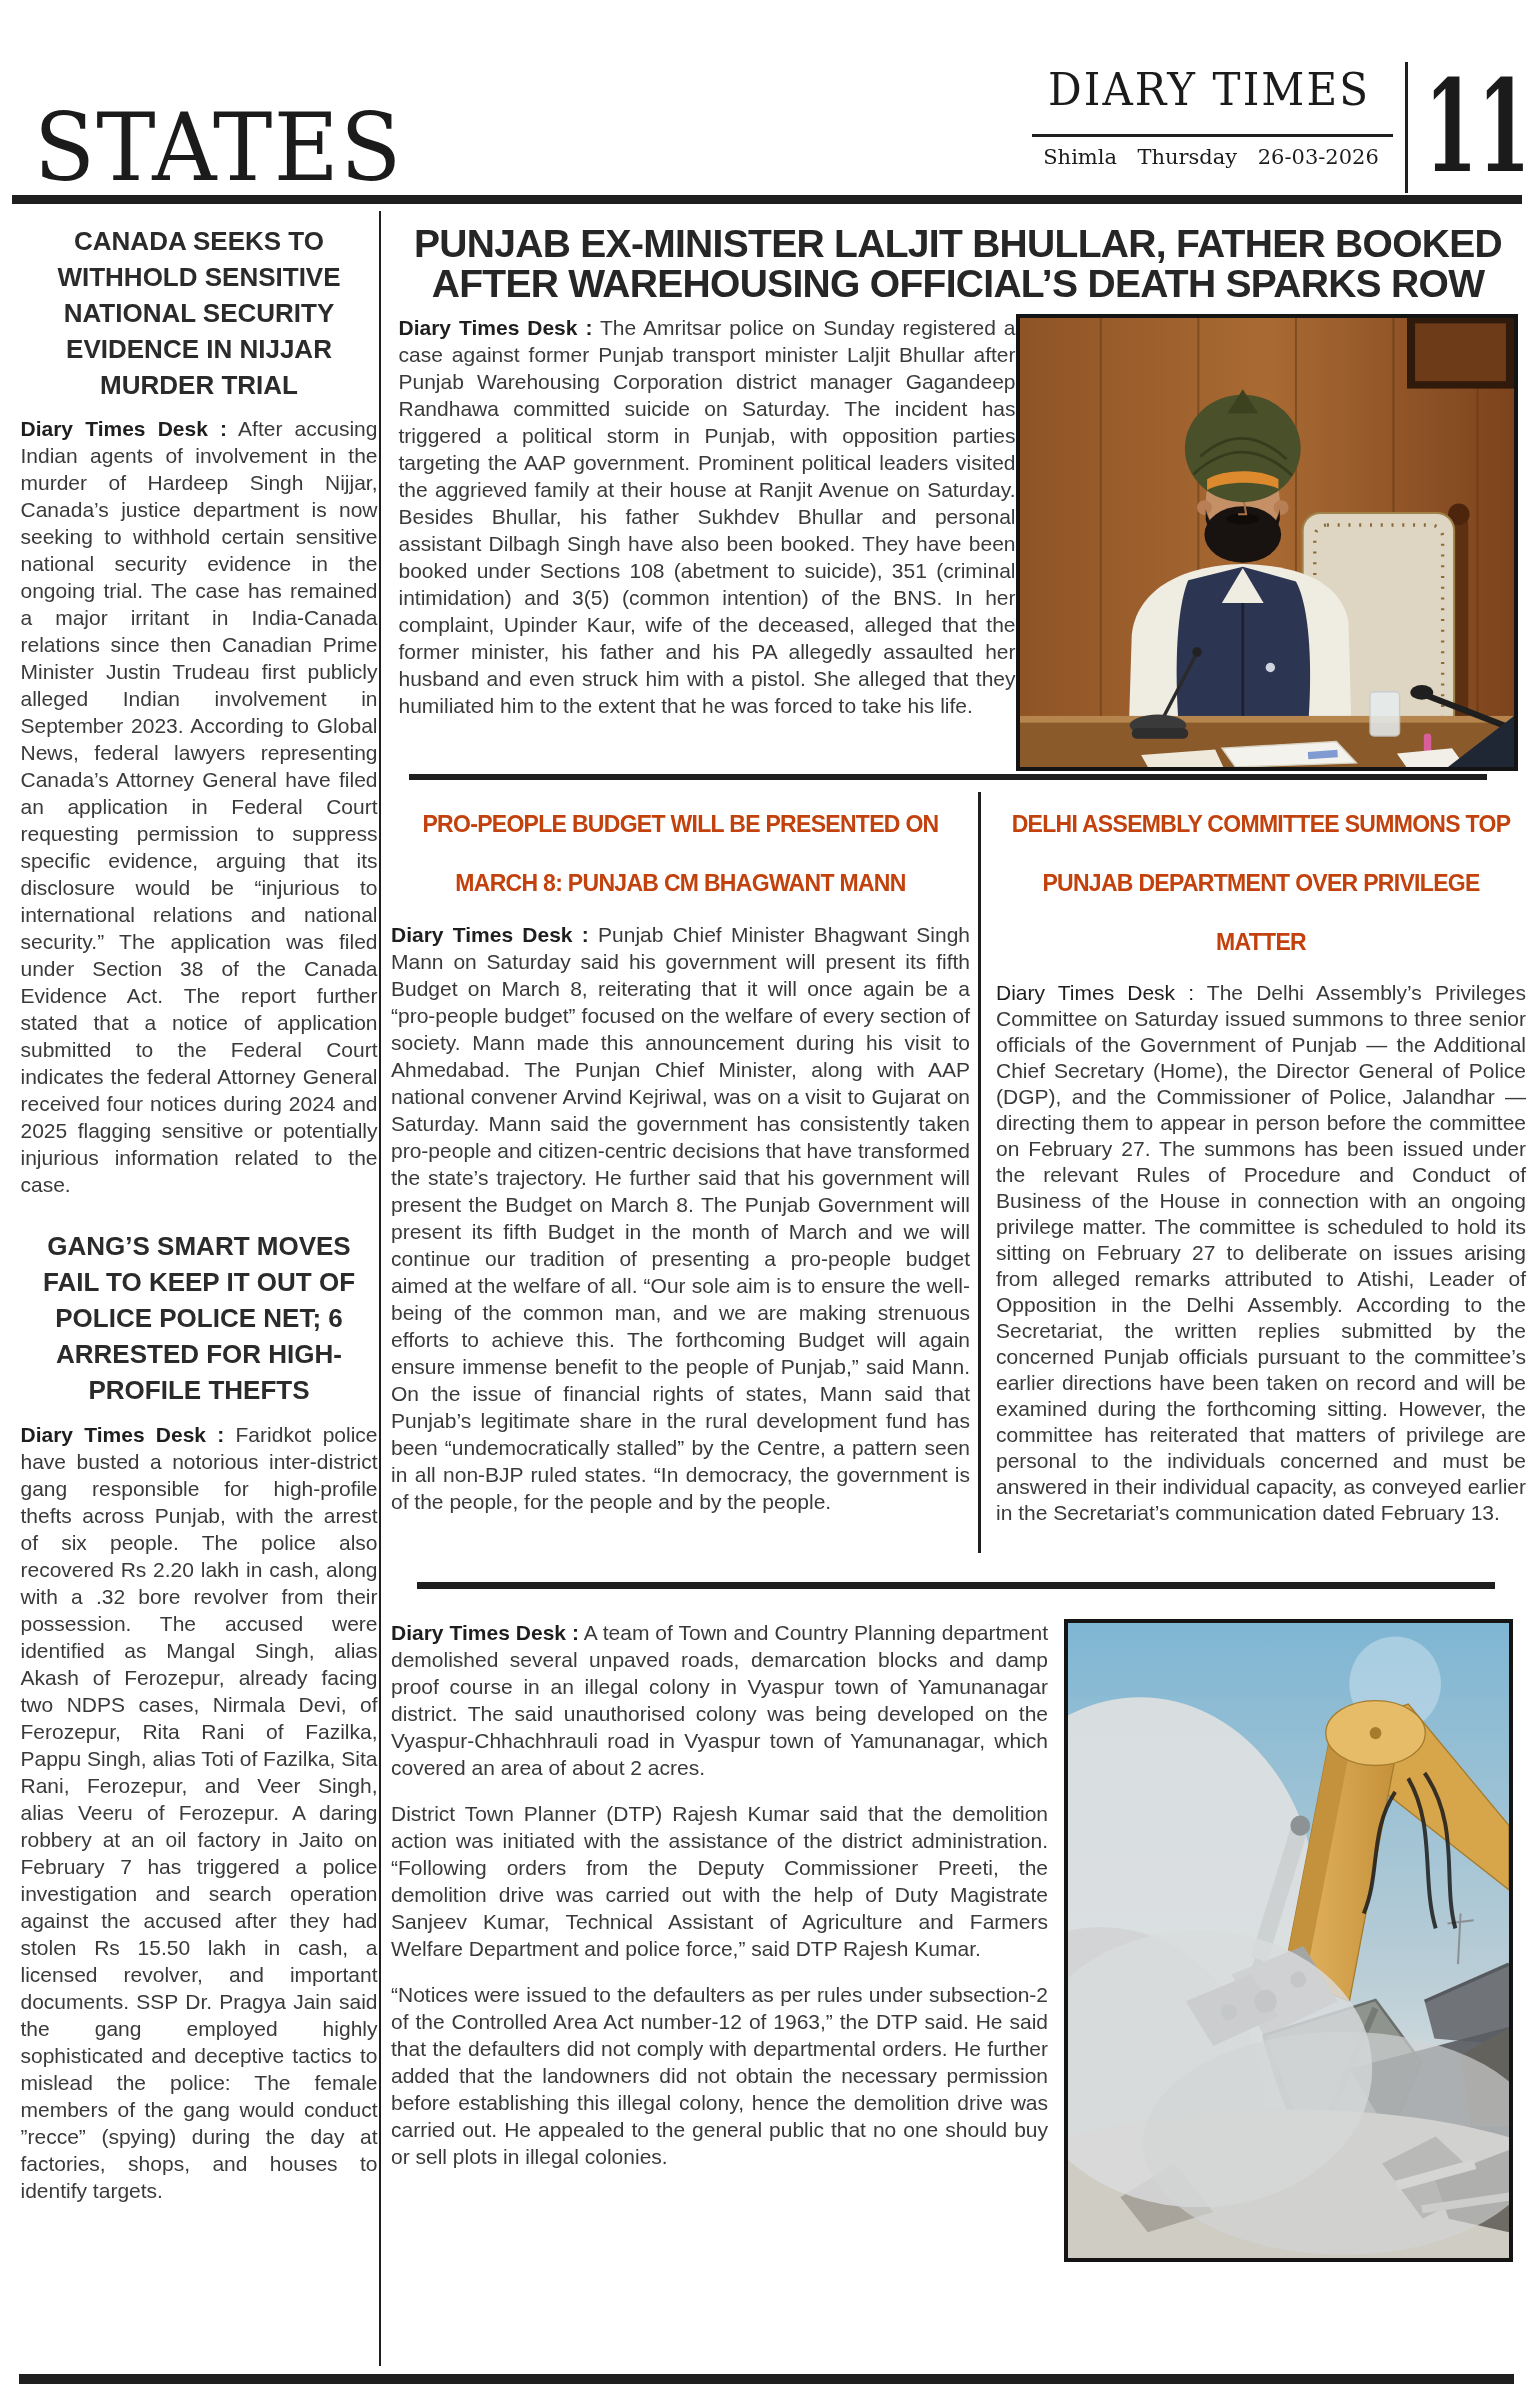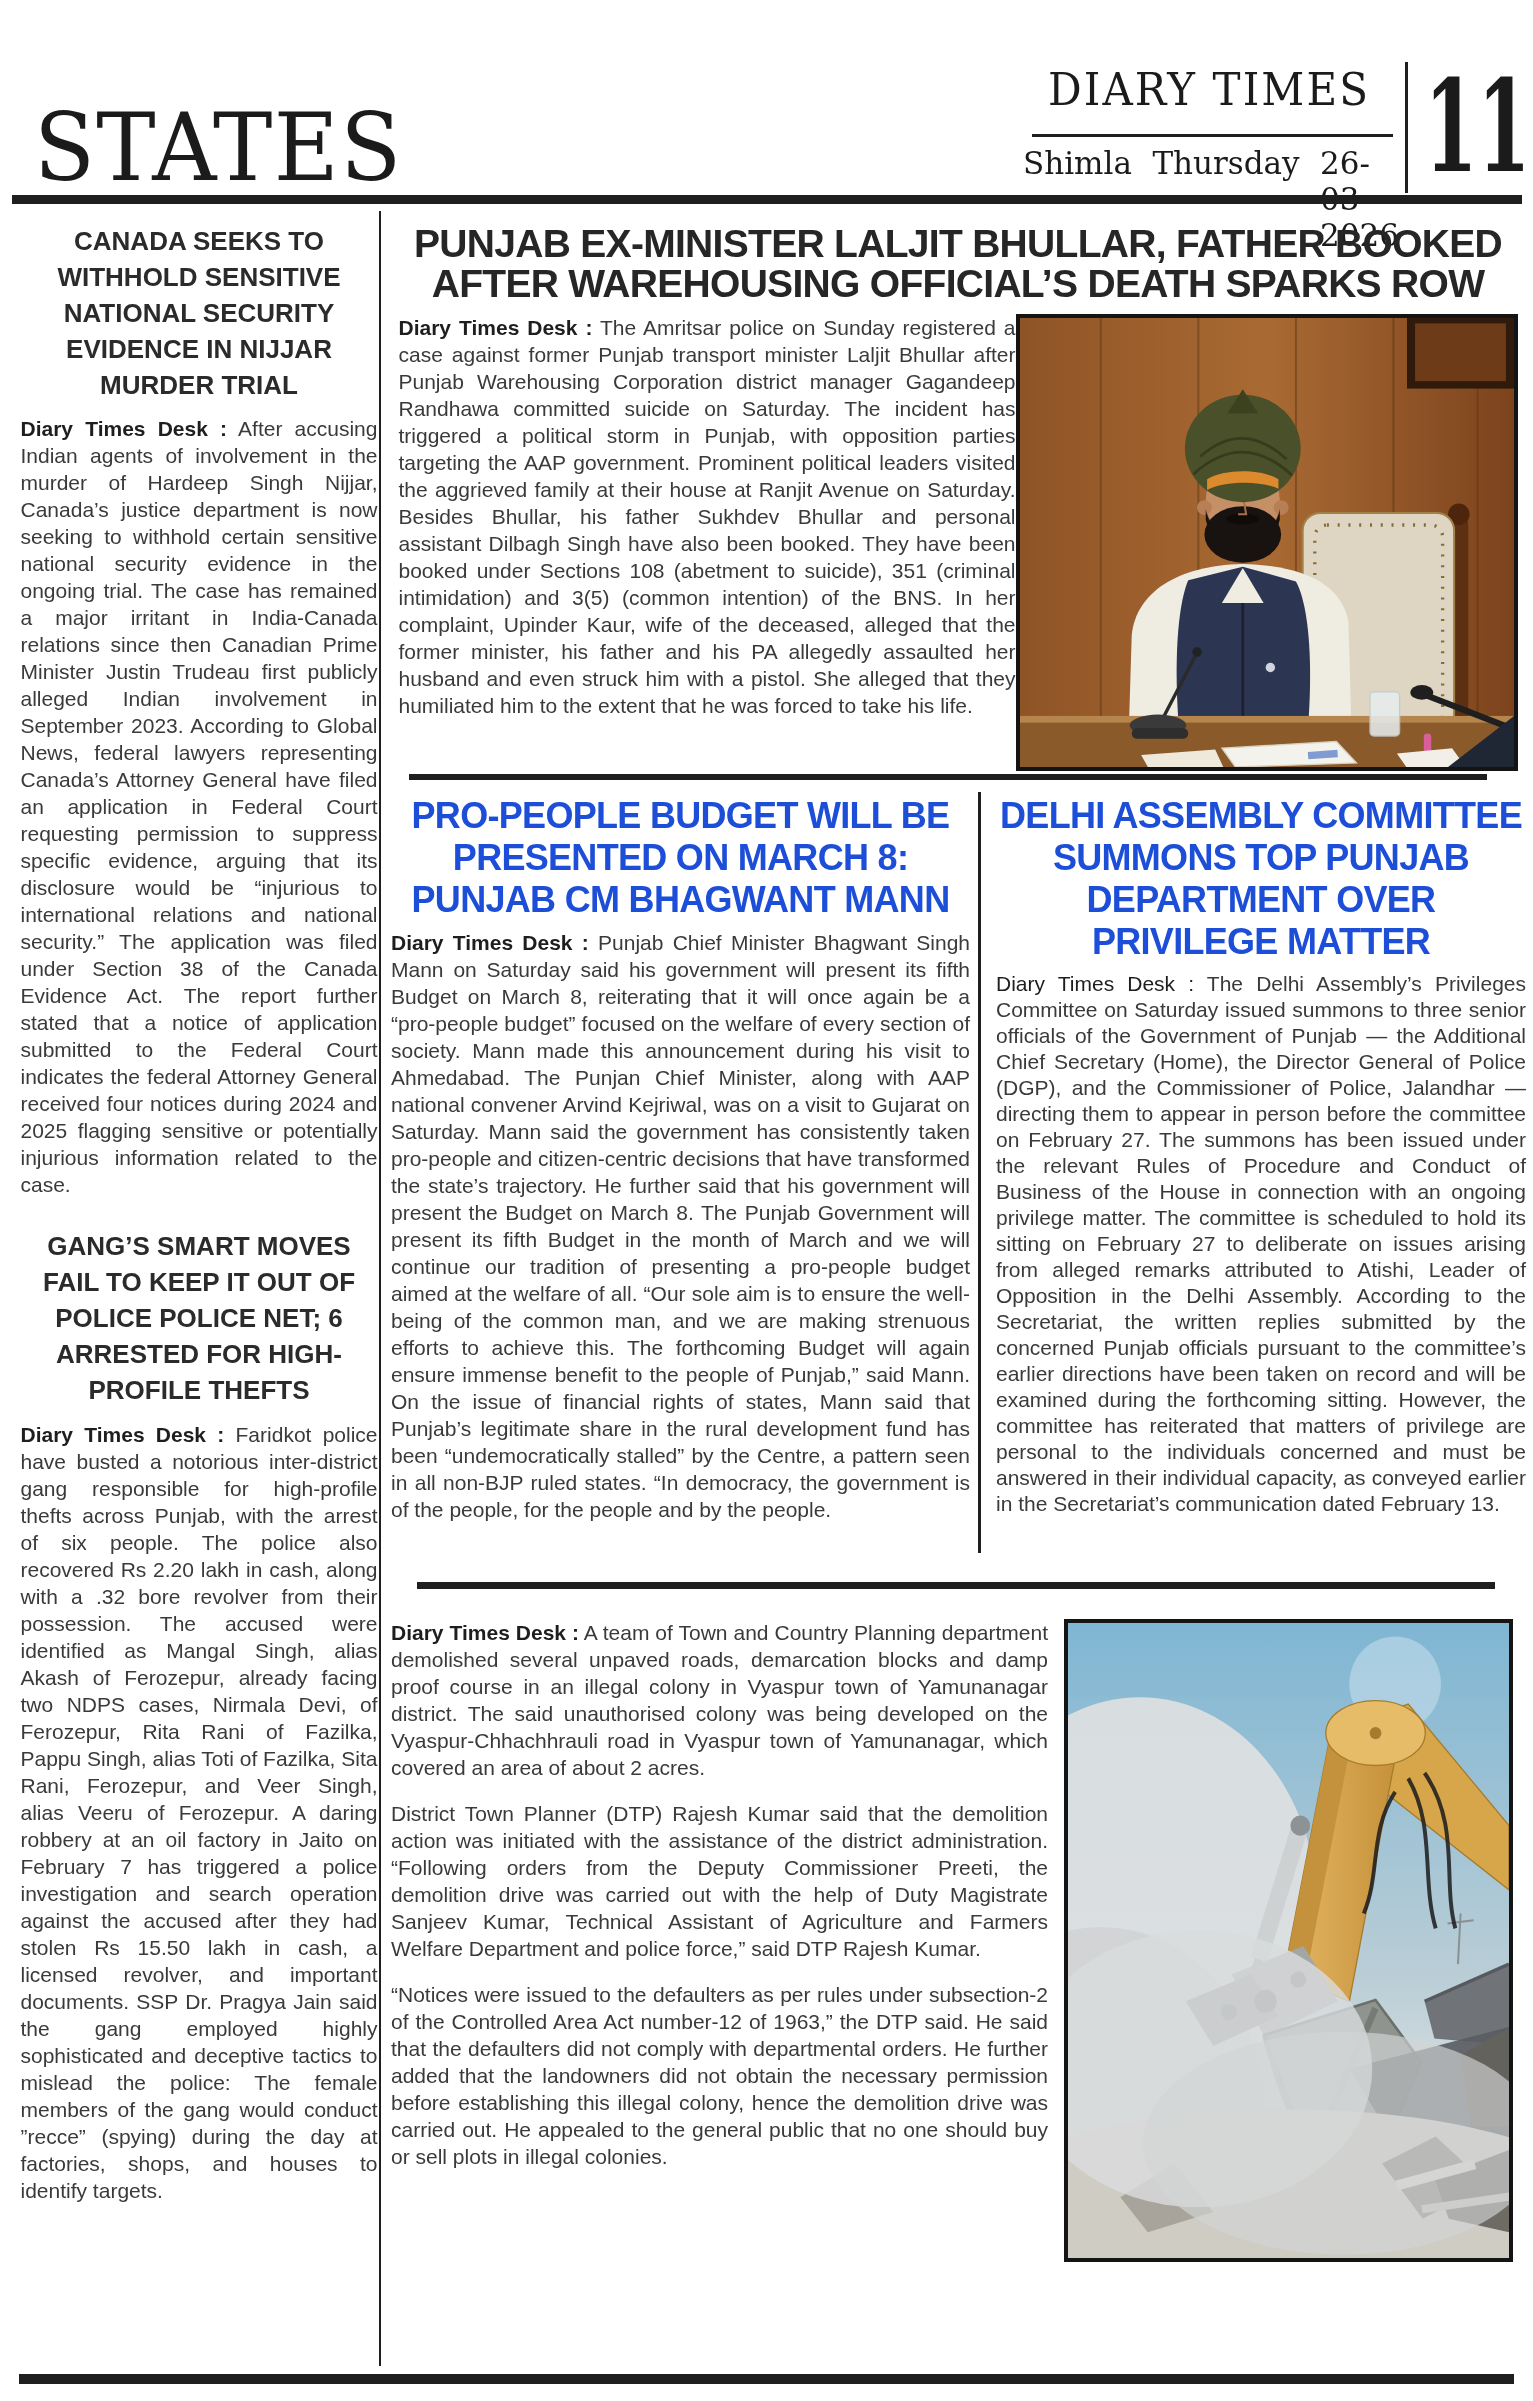--- a/index.html
+++ b/index.html
@@ -7,31 +7,31 @@
         font-family:"Liberation Sans",sans-serif;color:#383838;}
   .abs{position:absolute;}
   .rule{background:#1f1f1f;}
   
   .states{left:34px;top:101px;font-family:"DejaVu Serif",serif;font-size:89px;line-height:1;
           color:#1b1b1b;letter-spacing:1.4px;transform:scaleY(1.06);transform-origin:top left;}
   .paper{left:1026px;top:68px;width:366px;text-align:center;font-family:"DejaVu Serif",serif;
          font-size:42px;line-height:1;color:#1b1b1b;letter-spacing:2.1px;transform:scaleY(1.05);transform-origin:top center;}
   .mast-rule{left:1032px;top:134px;width:361px;height:3.4px;}
   .dateline{left:1023px;top:145px;width:376px;display:flex;justify-content:center;gap:20.5px;
-            font-family:"DejaVu Serif",serif;font-size:31px;color:#1b1b1b;}
+            font-family:"DejaVu Serif",serif;font-size:21px;color:#1b1b1b;}
   .pageno-divider{left:1405px;top:62px;width:2.7px;height:131px;}
   .pageno{left:1404px;top:70px;width:103px;text-align:center;font-family:"DejaVu Serif",serif;
           font-weight:bold;font-size:127px;line-height:113px;color:#1b1b1b;
           transform:scaleX(0.6);transform-origin:center top;}
   .header-rule{left:12.3px;top:195px;width:1510px;height:9px;}
   
   .headline{font-weight:bold;text-align:center;color:#2b2b2b;}
   .hl-small{font-size:26px;line-height:36px;}
   .hl-cond{font-size:39px;line-height:40px;letter-spacing:-0.7px;color:#262626;}
-  .hl-mid{font-size:36px;line-height:42px;letter-spacing:-0.7px;color:#1d4ed8;}
+  .hl-mid{font-size:23px;line-height:59px;letter-spacing:-0.7px;color:#c2410c;}
   .hl-big{font-size:38px;line-height:49px;letter-spacing:-0.7px;color:#262626;}
   .body-text{font-size:21px;line-height:27px;text-align:justify;color:#3a3a3a;margin:0;}
   .body-text p{margin:0 0 19px 0;}
   .desk{font-weight:bold;color:#1e1e1e;}
   .desk-plain{font-weight:normal;}
   
   .col-left{left:20.5px;top:223px;width:357px;}
   .col-left .headline{margin-bottom:12.3px;}
   .gang-block{margin-top:30px;}
   .v-left{left:379px;top:211px;width:2.1px;height:2155px;}

